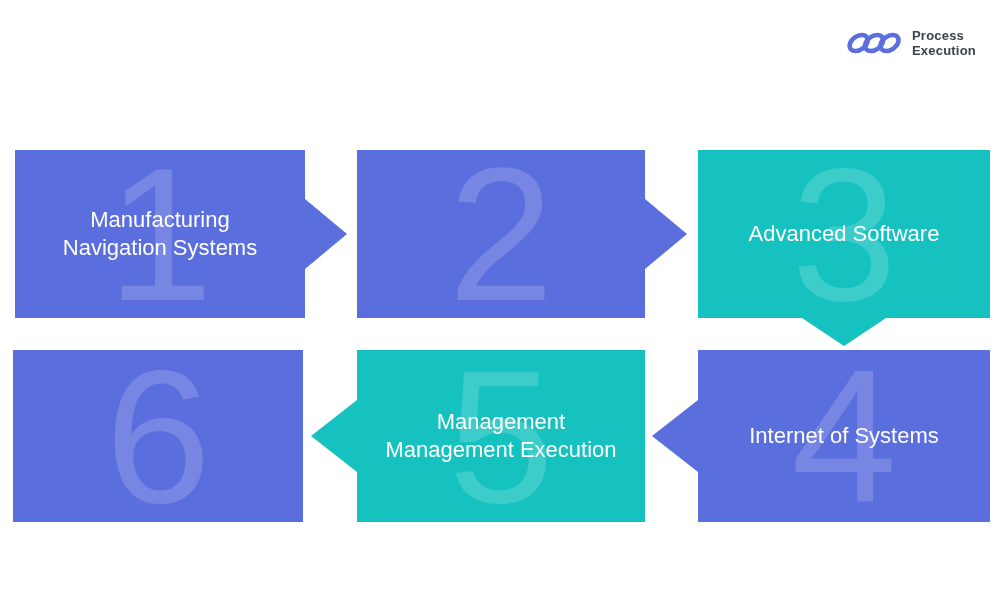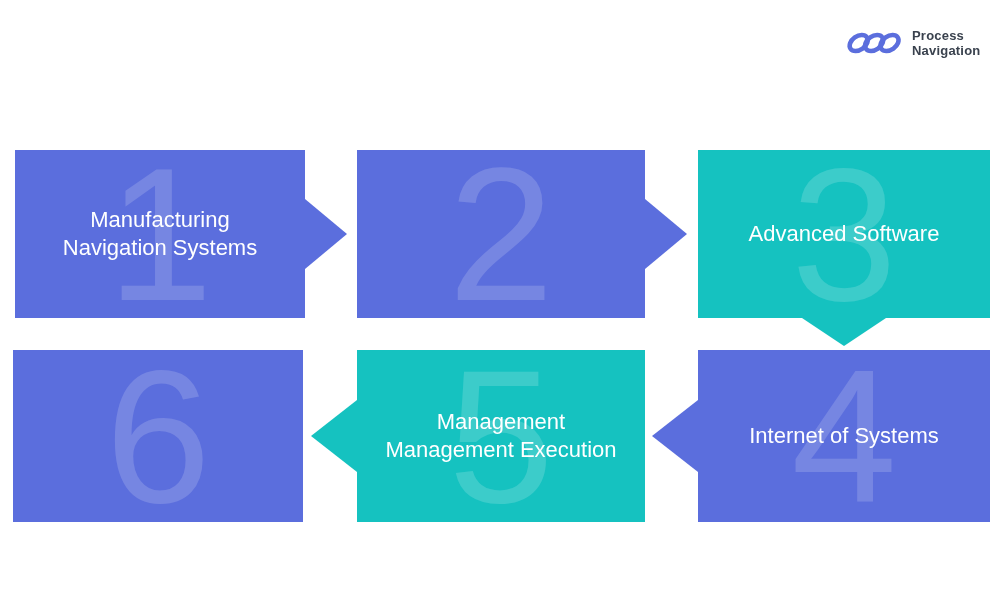--- a/index.html
+++ b/index.html
@@ -55,21 +55,21 @@
   <div class="logo">
     <svg class="logo-icon" viewBox="0 0 64 32" aria-hidden="true">
       <g fill="none" stroke="#5b6edd" stroke-width="5">
         <ellipse cx="14" cy="16" rx="11" ry="7.5" transform="rotate(-35 14 16)"></ellipse>
         <ellipse cx="31" cy="16" rx="11" ry="7.5" transform="rotate(-35 31 16)"></ellipse>
         <ellipse cx="48" cy="16" rx="11" ry="7.5" transform="rotate(-35 48 16)"></ellipse>
       </g>
     </svg>
     <div class="logo-text">
       <span>Process</span>
-      <span>Navigation</span>
+      <span>Execution</span>
     </div>
   </div>
 
   <div id="box1" class="box purple">
     <div class="num">1</div>
     <div class="label">
       <span>Manufacturing</span>
       <span>Navigation Systems</span>
     </div>
     <div class="arrow arrow-right"></div>

